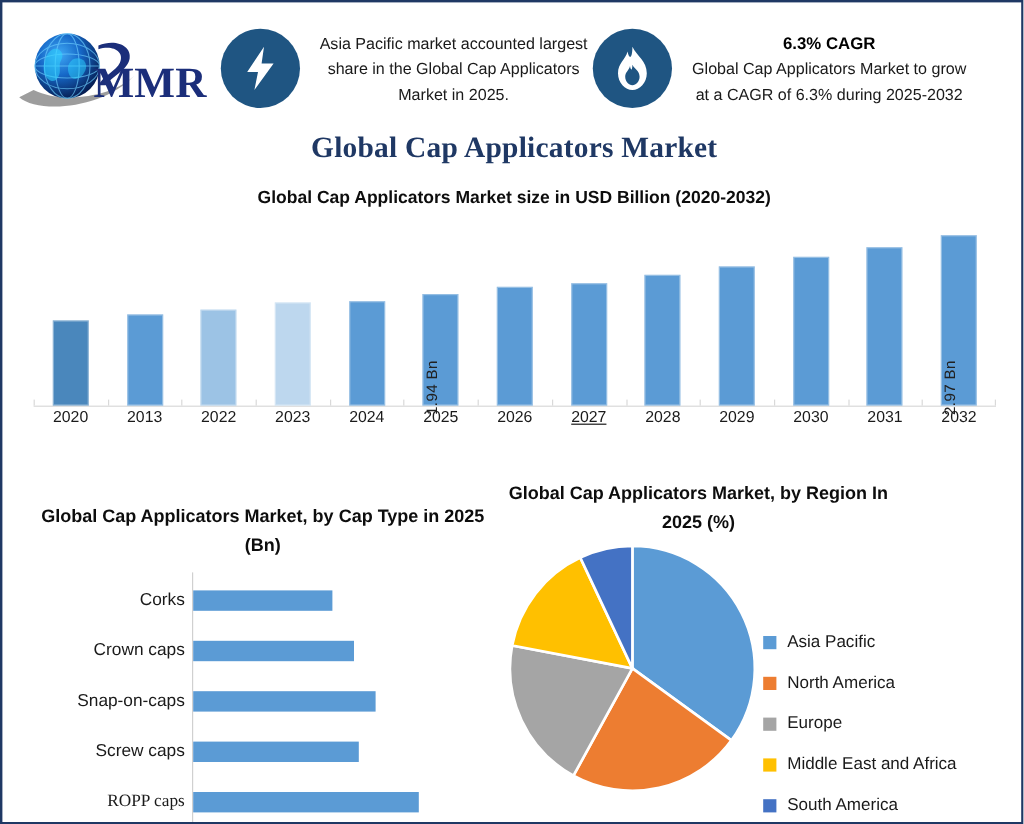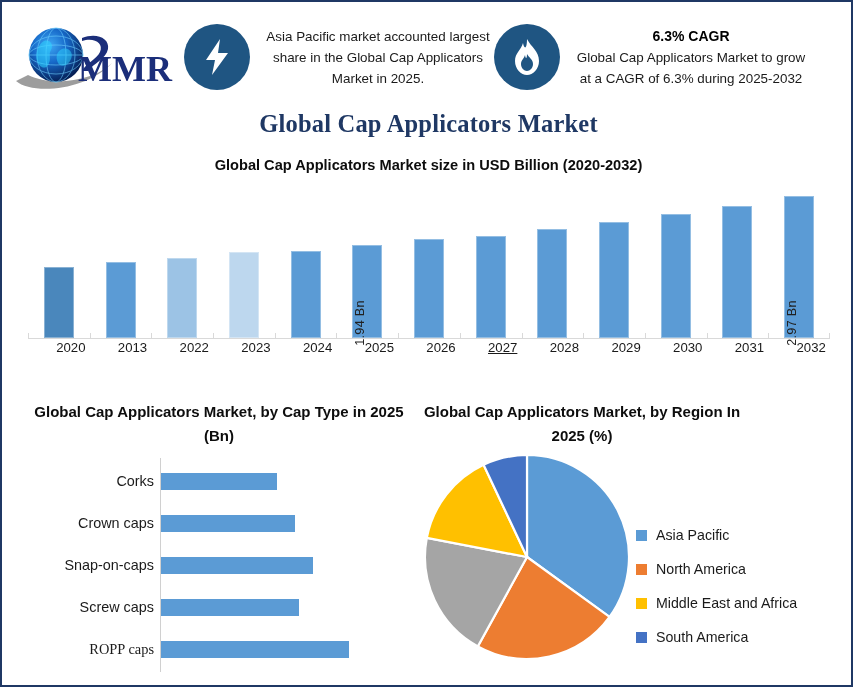--- a/index.html
+++ b/index.html
@@ -138,21 +138,21 @@
   }
   .tick {
     position: absolute;
     bottom: 0;
     width: 1px;
     height: 5px;
     background: #d9d9d9;
   }
   .bar-xlabels {
     position: absolute;
-    left: 12px;
+    left: 0;
     top: 160px;
     width: 802px;
     height: 22px;
   }
   .bar-xlabel {
     position: absolute;
     top: 0;
     text-align: center;
     font-size: 13.2px;
     color: #1a1a1a;
@@ -166,20 +166,21 @@
     width: 390px;
     height: 276px;
   }
   .panel-title {
     width: 100%;
     text-align: center;
     font-weight: bold;
     font-size: 15px;
     line-height: 24px;
     color: #0d0d0d;
+    margin-top: 19px;
   }
   .hbar-plot {
     position: relative;
     margin-top: 10px;
     width: 390px;
     height: 214px;
   }
   .hbar-axis {
     position: absolute;
     left: 136px;
@@ -432,20 +433,24 @@
       <div class="pie-legend" id="pie-legend">
           <div class="legend-item">
             <span class="legend-swatch" style="background: rgb(91, 155, 213);"></span>
             <span class="legend-label">Asia Pacific</span>
           </div>
           <div class="legend-item">
             <span class="legend-swatch" style="background: rgb(237, 125, 49);"></span>
             <span class="legend-label">North America</span>
           </div>
           <div class="legend-item">
+            <span class="legend-swatch" style="background: rgb(165, 165, 165);"></span>
+            <span class="legend-label">Europe</span>
+          </div>
+          <div class="legend-item">
             <span class="legend-swatch" style="background: rgb(255, 192, 0);"></span>
             <span class="legend-label">Middle East and Africa</span>
           </div>
           <div class="legend-item">
             <span class="legend-swatch" style="background: rgb(68, 114, 196);"></span>
             <span class="legend-label">South America</span>
           </div>
         </div>
     </div>
   </div>

